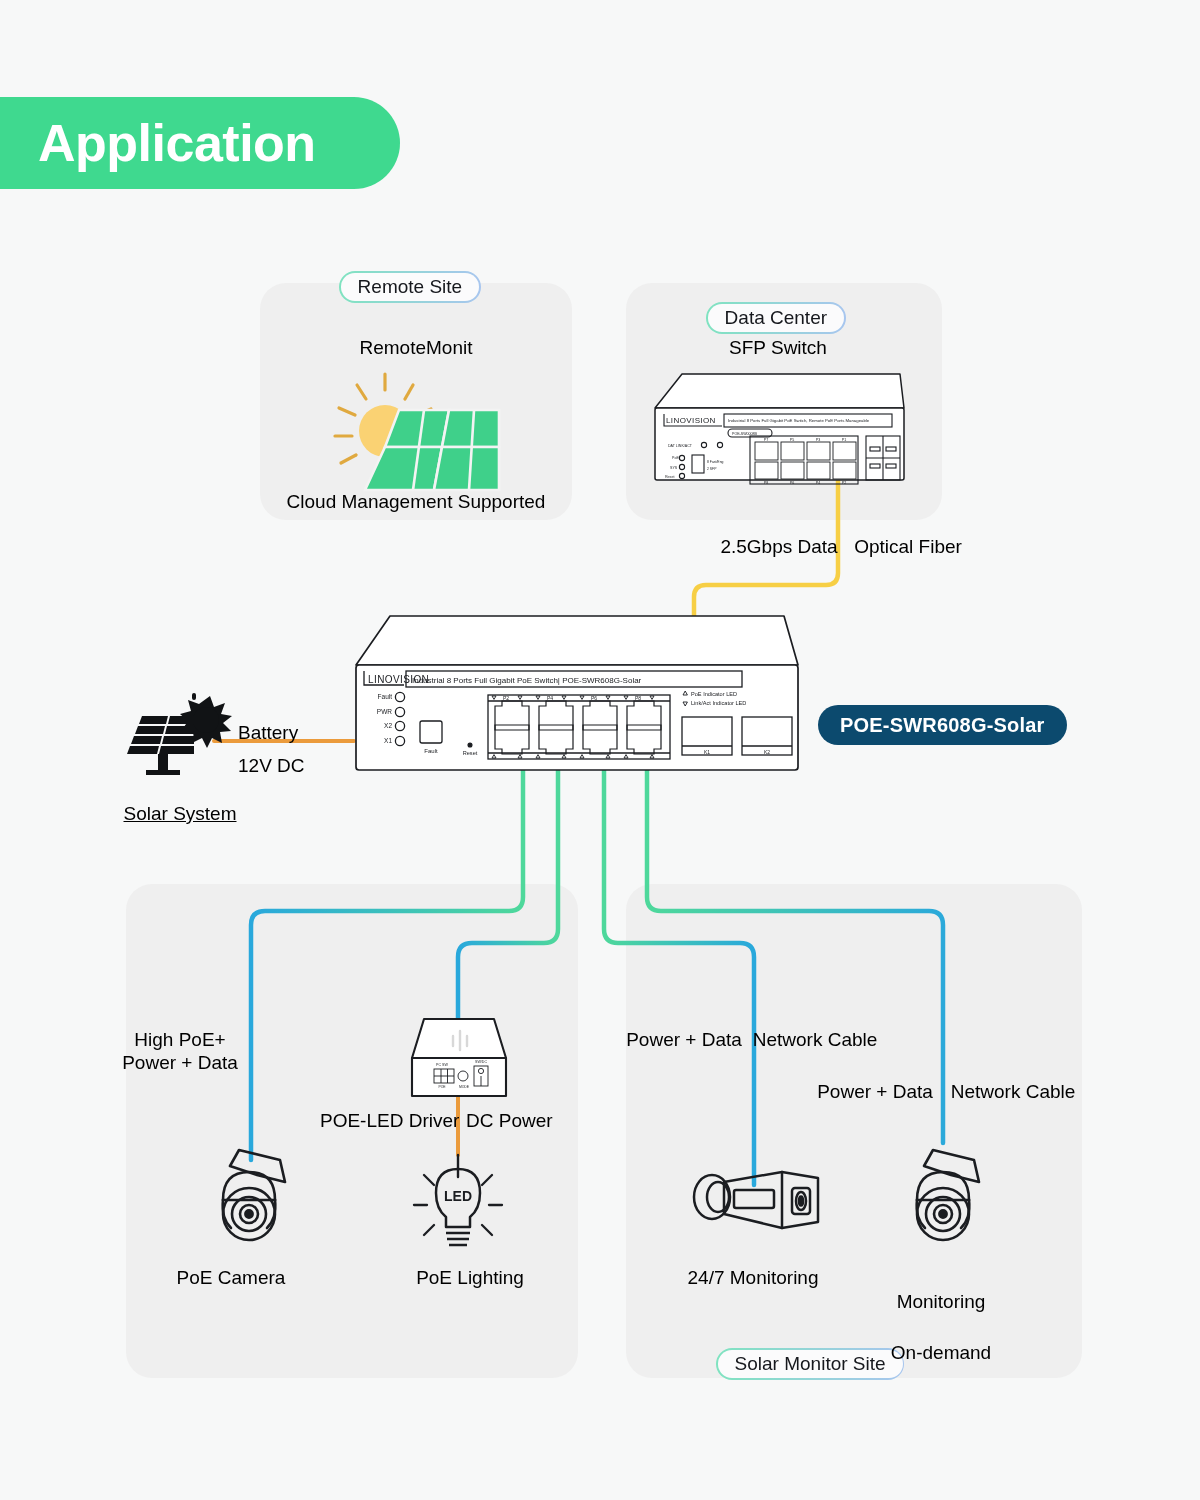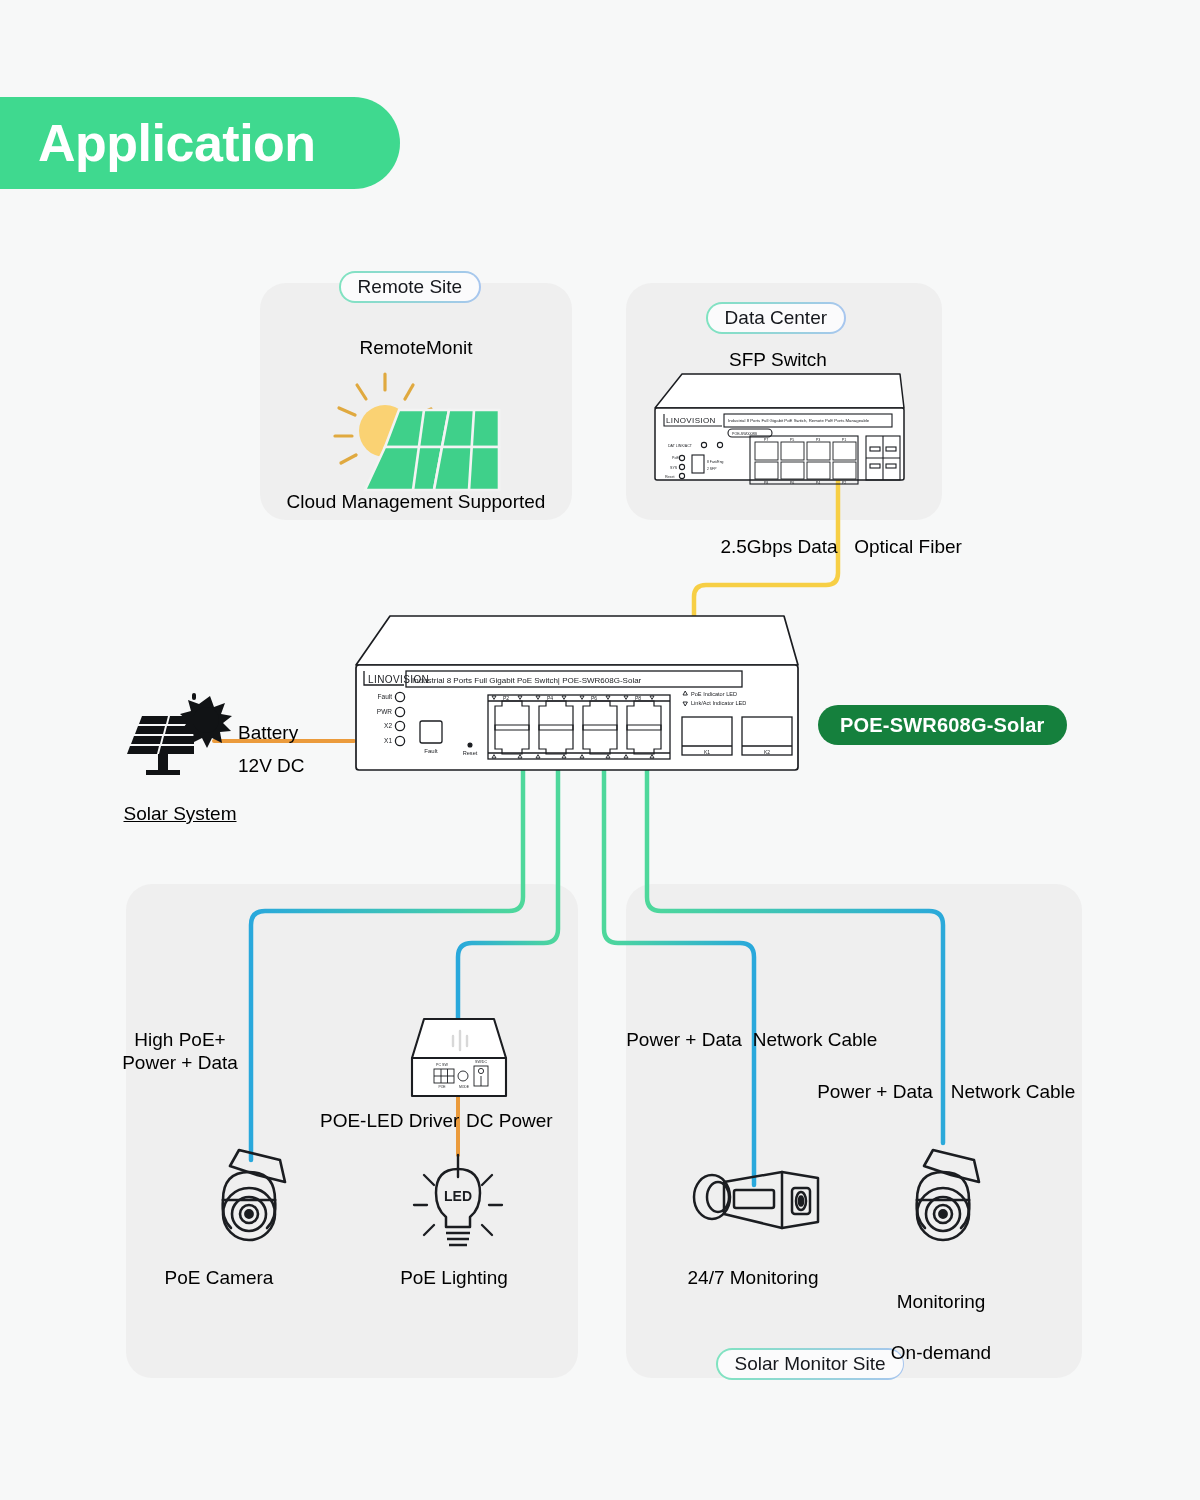--- a/index.html
+++ b/index.html
@@ -45,21 +45,21 @@
     background: #fbfbfc;
     border-radius: 15px;
     display: flex; align-items: center; justify-content: center;
     font-size: 19px; color: #16181d; white-space: nowrap;
     padding: 12px 17px;
   }
 
   
   .badge-green {
     position: absolute;
-    background: #15803d;
+    background: #0c4a6e;
     border-radius: 20px;
     display: flex; align-items: center; justify-content: center;
     color: #ffffff; font-size: 20px; font-weight: bold;
     letter-spacing: 0.2px;
     padding: 0 22px; height: 40px;
   }
 
   
   .lbl {
     position: absolute;
@@ -151,21 +151,21 @@
       <polygon points="128,42 178,42 178,79 121,79"></polygon>
       <polygon points="64,79 121,79 113,122 44,122"></polygon>
       <polygon points="121,79 178,79 178,122 113,122"></polygon>
       <line x1="103" y1="42" x2="92" y2="122" stroke="#f3f3f3"></line>
       <line x1="153" y1="42" x2="148" y2="122" stroke="#f3f3f3"></line>
     </g>
   </svg>
 
   <div class="lbl c" style="left:416px; top:491px;">Cloud Management Supported</div>
 
-  <div class="lbl c" style="left:778px; top:337px;margin-top:12px;">SFP Switch</div>
+  <div class="lbl c" style="left:778px; top:337px;">SFP Switch</div>
 
   <svg class="abs" style="left:652px; top:368px;" width="256" height="118">
     <g fill="#ffffff" stroke="#1b1d21" stroke-width="1.5" stroke-linejoin="round">
       <path d="M3 40 L30 6 L248 6 L252 40 Z"></path>
       <rect x="3" y="40" width="249" height="72" rx="2"></rect>
     </g>
     <g fill="none" stroke="#1b1d21" stroke-width="1.1">
       <path d="M12 46 L12 58 L70 58"></path>
       <rect x="72" y="46" width="168" height="13"></rect>
       <rect x="76" y="61" width="44" height="8" rx="4"></rect>
@@ -342,21 +342,21 @@
       <path d="M20 62 q0 -28 26 -28 q26 0 26 28"></path>
       <path d="M20 62 h52"></path>
       <circle cx="46" cy="76" r="26"></circle>
       <circle cx="46" cy="76" r="17"></circle>
       <circle cx="46" cy="76" r="9"></circle>
       <circle cx="46" cy="76" r="3.6" fill="#1b1d21"></circle>
       <path d="M20 62 q-2 18 8 28"></path>
       <path d="M72 62 q2 18 -8 28"></path>
     </g>
   </svg>
-  <div class="lbl c" style="left:219px; top:1267px;">PoE Camera</div>
+  <div class="lbl c" style="left:231px; top:1267px;">PoE Camera</div>
 
   <svg class="abs" style="left:408px; top:1014px;" width="102" height="86">
     <g fill="#ffffff" stroke="#1b1d21" stroke-width="2.1" stroke-linejoin="round">
       <path d="M4 44 L16 5 L86 5 L98 44 Z"></path>
       <rect x="4" y="44" width="94" height="38"></rect>
     </g>
     <g fill="none" stroke="#d8d8d8" stroke-width="2.4" stroke-linecap="round">
       <line x1="45" y1="22" x2="45" y2="32"></line>
       <line x1="52" y1="17" x2="52" y2="36"></line>
       <line x1="59" y1="22" x2="59" y2="32"></line>
@@ -390,21 +390,21 @@
       <line x1="84" y1="80" x2="74" y2="70"></line>
     </g>
     <g fill="none" stroke="#1b1d21" stroke-width="2.5" stroke-linejoin="round">
       <path d="M50 14 q-22 0 -22 24 q0 16 10 24 l0 10 l24 0 l0 -10 q10 -8 10 -24 q0 -24 -22 -24 z"></path>
       <line x1="38" y1="78" x2="62" y2="78"></line>
       <line x1="39" y1="84" x2="61" y2="84"></line>
       <line x1="41" y1="90" x2="59" y2="90"></line>
     </g>
     <text x="50" y="46" font-family="Liberation Sans, sans-serif" font-size="14" font-weight="bold" fill="#1b1d21" text-anchor="middle">LED</text>
   </svg>
-  <div class="lbl c" style="left:454px; top:1267px;">PoE Lighting</div>
+  <div class="lbl c" style="left:470px; top:1267px;">PoE Lighting</div>
 
   <div class="lbl c" style="left:684px; top:1029px;">Power + Data</div>
   <div class="lbl c" style="left:815px; top:1029px;">Network Cable</div>
   <div class="lbl c" style="left:875px; top:1081px;">Power + Data</div>
   <div class="lbl c" style="left:1013px; top:1081px;">Network Cable</div>
 
   <svg class="abs" style="left:690px; top:1160px;" width="130" height="82">
     <g fill="none" stroke="#1b1d21" stroke-width="2.5" stroke-linejoin="round" stroke-linecap="round">
       <ellipse cx="22" cy="37" rx="18" ry="22"></ellipse>
       <ellipse cx="28" cy="37" rx="11" ry="15"></ellipse>

